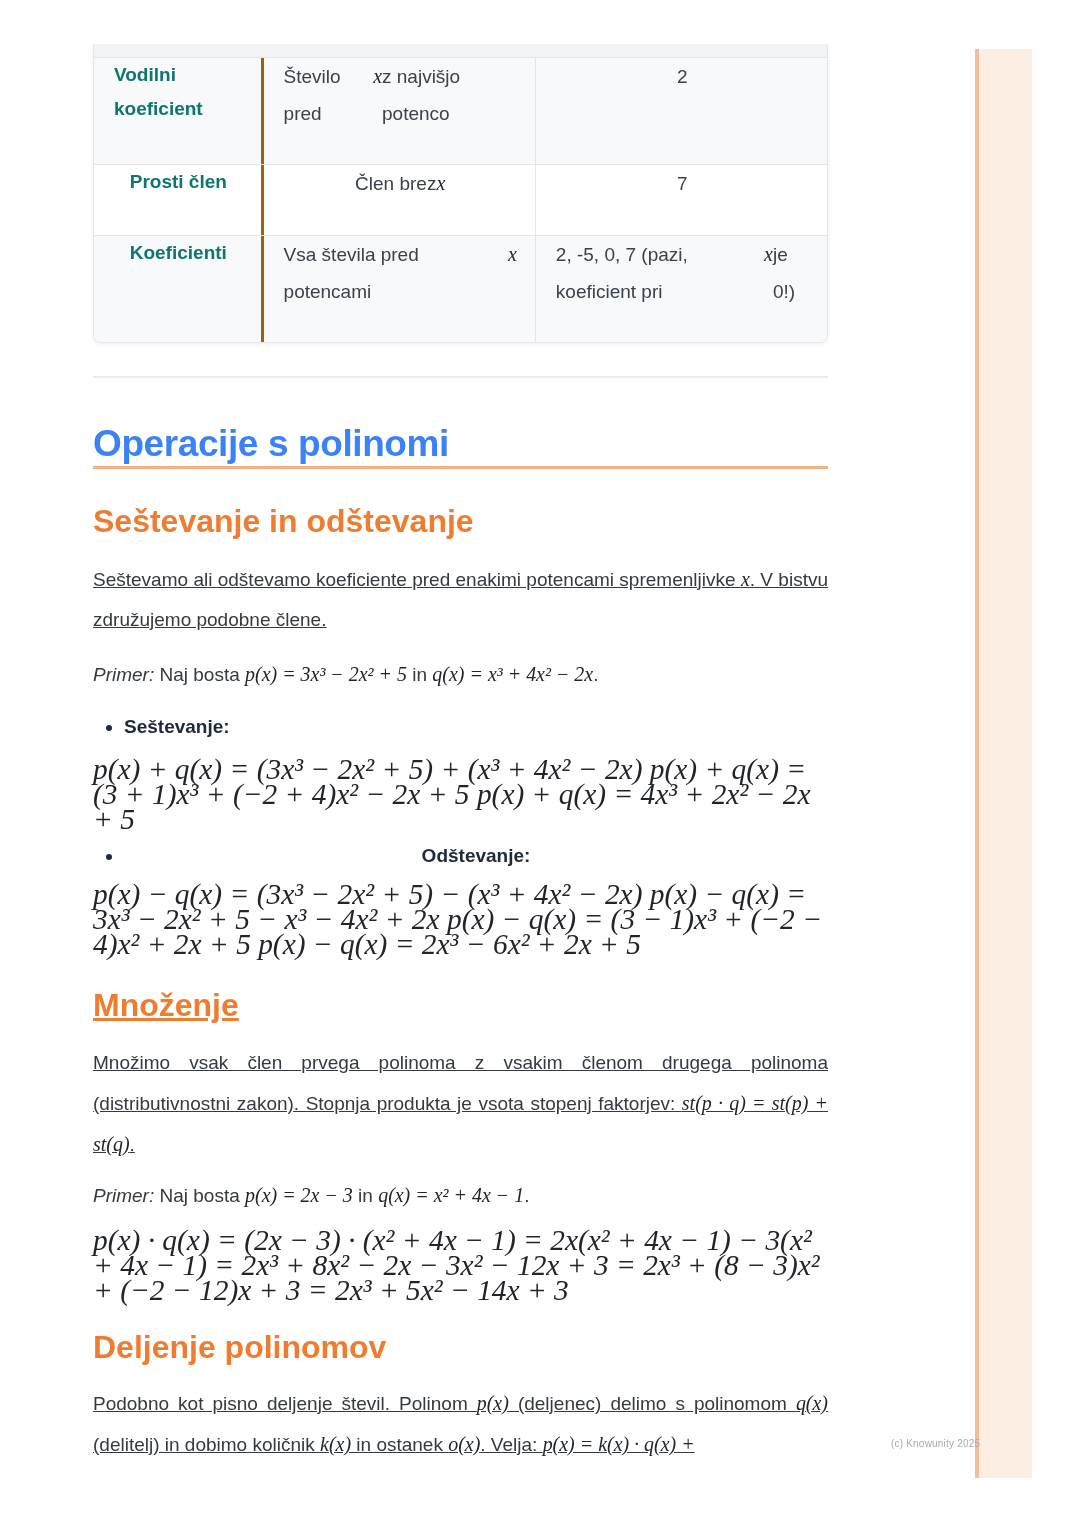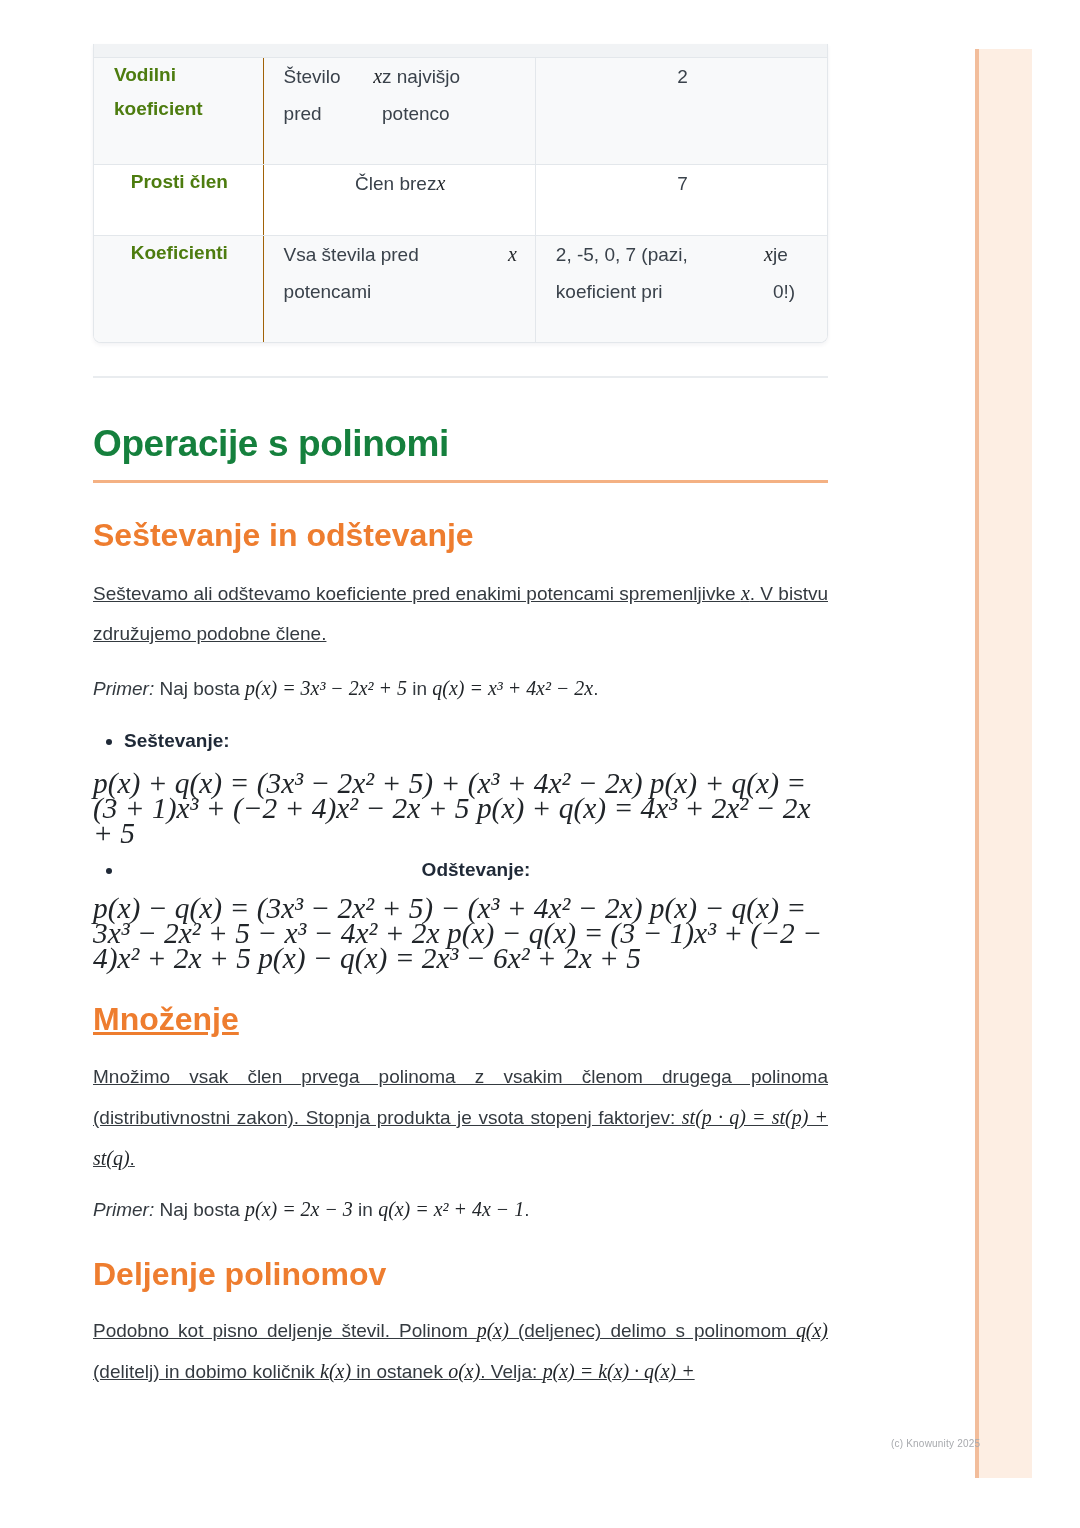--- a/index.html
+++ b/index.html
@@ -16,32 +16,32 @@
     overflow:hidden; background:#ffffff;
   }
   .t-strip { height:13px; background:#f1f3f5; border-bottom:1px solid #e3e7eb; }
   .t-row { display:flex; }
   .t-row + .t-row { border-top:1px solid #e3e7eb; }
   .t-row-odd { background:#f8f9fa; }
   .t-row-even { background:#ffffff; }
   .r1 { height:106px; } .r2 { height:70px;text-align:right; } .r3 { height:106px; }
   .t-c { box-sizing:border-box; padding:0 18px 0 20px; display:flex;
          justify-content:center; }
-  .t-c1 { width:170px; border-right:1px solid #a16207; font-weight:700;
-          color:#4d7c0f; font-size:19px; line-height:34px; }
+  .t-c1 { width:170px; border-right:3px solid #a16207; font-weight:700;
+          color:#0f766e; font-size:19px; line-height:34px; }
   .t-c2 { width:273px; border-right:1px solid #e3e7eb; font-size:19px;
           color:#3a424b; line-height:37px; }
   .t-c3 { width:292px; font-size:19px; color:#3a424b; line-height:37px; }
 
   .sep { border:none; border-top:2px solid #e9ecef; margin:33px 0 0 0; }
 
   h1.doc-h1 {
     margin:44px 0 0 0; font-size:37px; line-height:44px; font-weight:700;
-    color:#15803d; letter-spacing:-0.4px;
-    padding-bottom:14px; border-bottom:3px solid #f4b183;
+    color:#3b82f6; letter-spacing:-0.4px;
+    border-bottom:3px solid #f4b183;
   }
   h2.doc-h2 {
     font-size:32px; line-height:32px; font-weight:700; color:#ee7d2f;
     margin:36px 0 0 0;
   }
   h2.h2-mul { margin-top:32px;text-decoration:underline; }
   h2.h2-div { margin-top:28px; }
 
   p.body-p { margin:22px 0 0 0; font-size:19px; line-height:40px; color:#343a40; }
   p.just { text-align:justify;text-decoration:underline; }
@@ -142,20 +142,21 @@
     </ul>
 
     <div class="math-block m2"><span class="run-m">p(x) − q(x) = (3x³ − 2x² + 5) − (x³ + 4x² − 2x) p(x) − q(x) = 3x³ − 2x² + 5 − x³ − 4x² + 2x p(x) − q(x) = (3 − 1)x³ + (−2 − 4)x² + 2x + 5 p(x) − q(x) = 2x³ − 6x² + 2x + 5</span></div>
 
     <h2 class="doc-h2 h2-mul">Množenje</h2>
 
     <p class="body-p just"><span class="run-s">Množimo vsak člen prvega polinoma z vsakim členom drugega polinoma (distributivnostni zakon). Stopnja produkta je vsota stopenj faktorjev: </span><span class="run-m">st(p · q) = st(p) + st(q)</span><span class="run-s">.</span></p>
 
     <p class="body-p primer2"><span class="run-i">Primer:</span><span class="run-s"> Naj bosta </span><span class="run-m">p(x) = 2x − 3</span><span class="run-s"> in </span><span class="run-m">q(x) = x² + 4x − 1</span><span class="run-s">.</span></p>
 
+    <div class="math-block m3"><span class="run-m">p(x) · q(x) = (2x − 3) · (x² + 4x − 1) = 2x(x² + 4x − 1) − 3(x² + 4x − 1) = 2x³ + 8x² − 2x − 3x² − 12x + 3 = 2x³ + (8 − 3)x² + (−2 − 12)x + 3 = 2x³ + 5x² − 14x + 3</span></div>
 
     <h2 class="doc-h2 h2-div">Deljenje polinomov</h2>
 
     <p class="body-p just" style="margin-top:20px;"><span class="run-s">Podobno kot pisno deljenje števil. Polinom </span><span class="run-m">p(x)</span><span class="run-s"> (deljenec) delimo s polinomom </span><span class="run-m">q(x)</span><span class="run-s"> (delitelj) in dobimo količnik </span><span class="run-m">k(x)</span><span class="run-s"> in ostanek </span><span class="run-m">o(x)</span><span class="run-s">. Velja: </span><span class="run-m">p(x) = k(x) · q(x) +</span></p>
 
   </div>
 
   <div class="side-bar"></div>
   <div class="footer-copy">(c) Knowunity 2025</div>
 </div>

